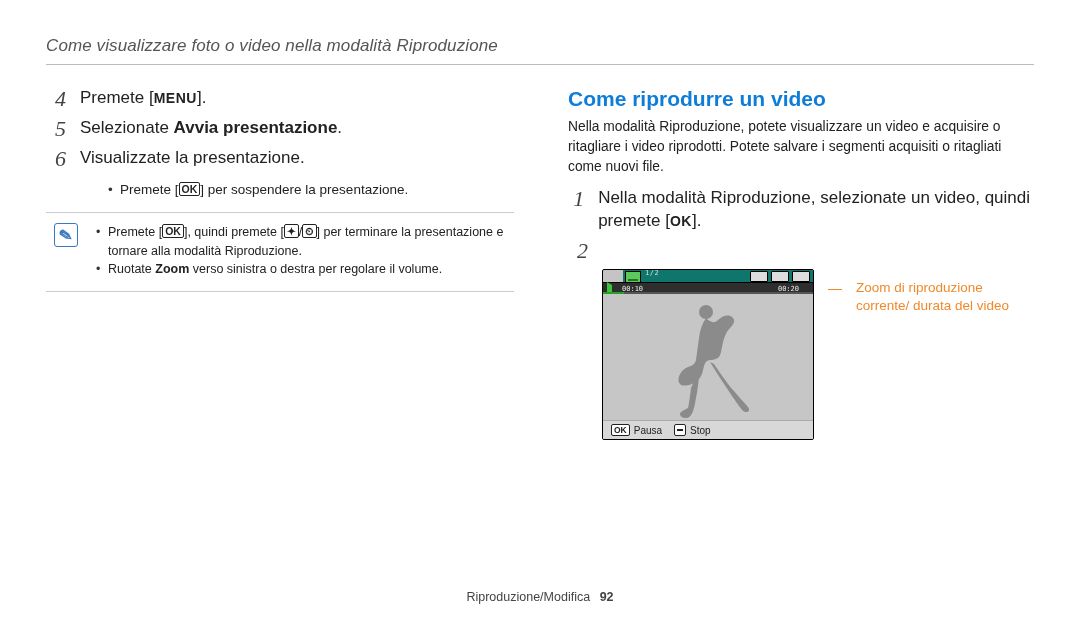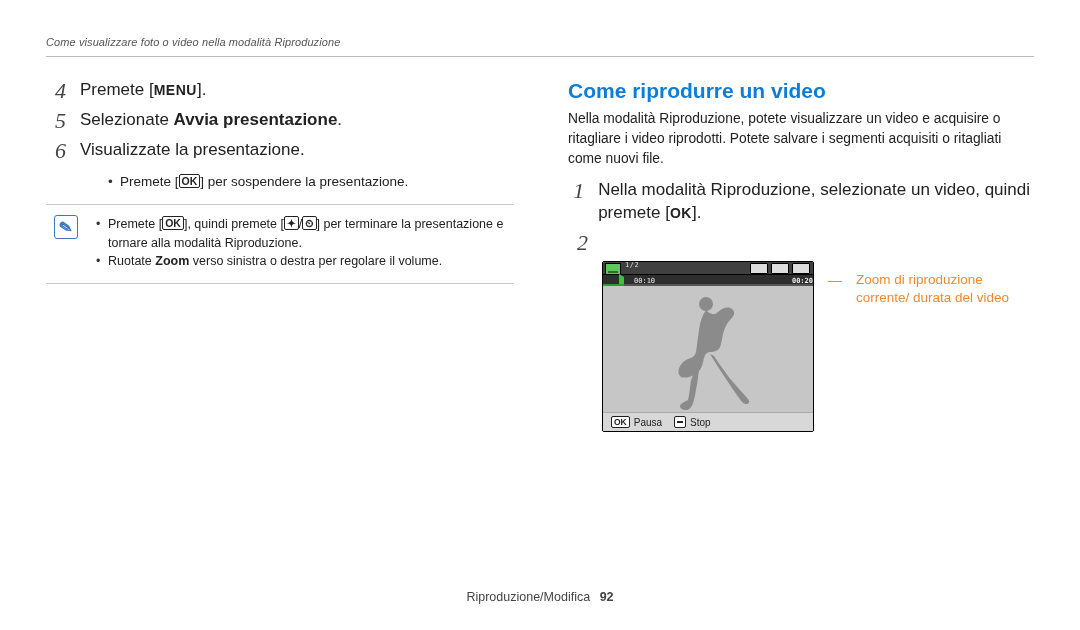--- a/index.html
+++ b/index.html
@@ -14,21 +14,21 @@
   .page {
     position: relative;
     width: 1080px;
     height: 630px;
     box-sizing: border-box;
     padding: 36px 46px 30px 46px;
   }
   .header {
     font-style: italic;
     color: #555;
-    font-size: 11px;
+    font-size: 17px;
     letter-spacing: .1px;
   }
   .rule {
     height: 1px;
     background: #bbb;
     margin: 8px 0 22px 0;
   }
   .columns {
     display: flex;
     gap: 54px;
@@ -137,22 +137,23 @@
   .video-frame {
     width: 210px;
     background: #C4C4C4;
     border: 1px solid #000;
     border-radius: 2px;
     overflow: hidden;
     flex: none;
   }
   .osd-top {
     height: 12px;
-    background:  #404040;
+    background:  #0f766e;
     position: relative;
+    margin-left: 20px;
   }
   .osd-thumb {
     position:absolute;
     left:2px; top:1px;
     width: 14px; height: 10px;
     background: #5cc95c;
     border: 1px solid #000;
   }
   .osd-thumb::after{
     content:"";
@@ -174,35 +175,34 @@
     font-size: 7px; color: #ddd; letter-spacing:.5px;
     font-family: monospace;
   }
   .osd-time {
     height: 11px;
     background:#2e2e2e;
     position:relative;
     border-top:1px solid #000;
     display:flex;
     align-items: center;
-    padding-left: 12px;
   }
   .play-ico {
     width:7px;height:7px;margin-left:4px;
     border-left:5px solid #3cc23c;
     border-top:3.5px solid transparent;
     border-bottom:3.5px solid transparent;
   }
   .time-l, .time-r {
     font-family: monospace;
     font-size: 7px;
     color: #eee;
   }
   .time-l { margin-left: 3px; }
-  .time-r { margin-left: auto; margin-right: 0; font-weight: bold; }
+  .time-r { margin-left: auto; margin-right: 14px; }
   .progress { position:absolute; left:0; right:0; bottom:0; height:2px; background:#555;}
   .progress .fill { width: 10%; height:100%; background:#28a028;}
   .video-area { height: 126px; position: relative; background:#c6c6c6;}
   .dancer { position:absolute; left:50%; top:8px; transform:translateX(-50%);}
   .video-footer {
     height: 18px;
     background:#d8d8d8;
     border-top:1px solid #aaa;
     display:flex;
     align-items:center;

